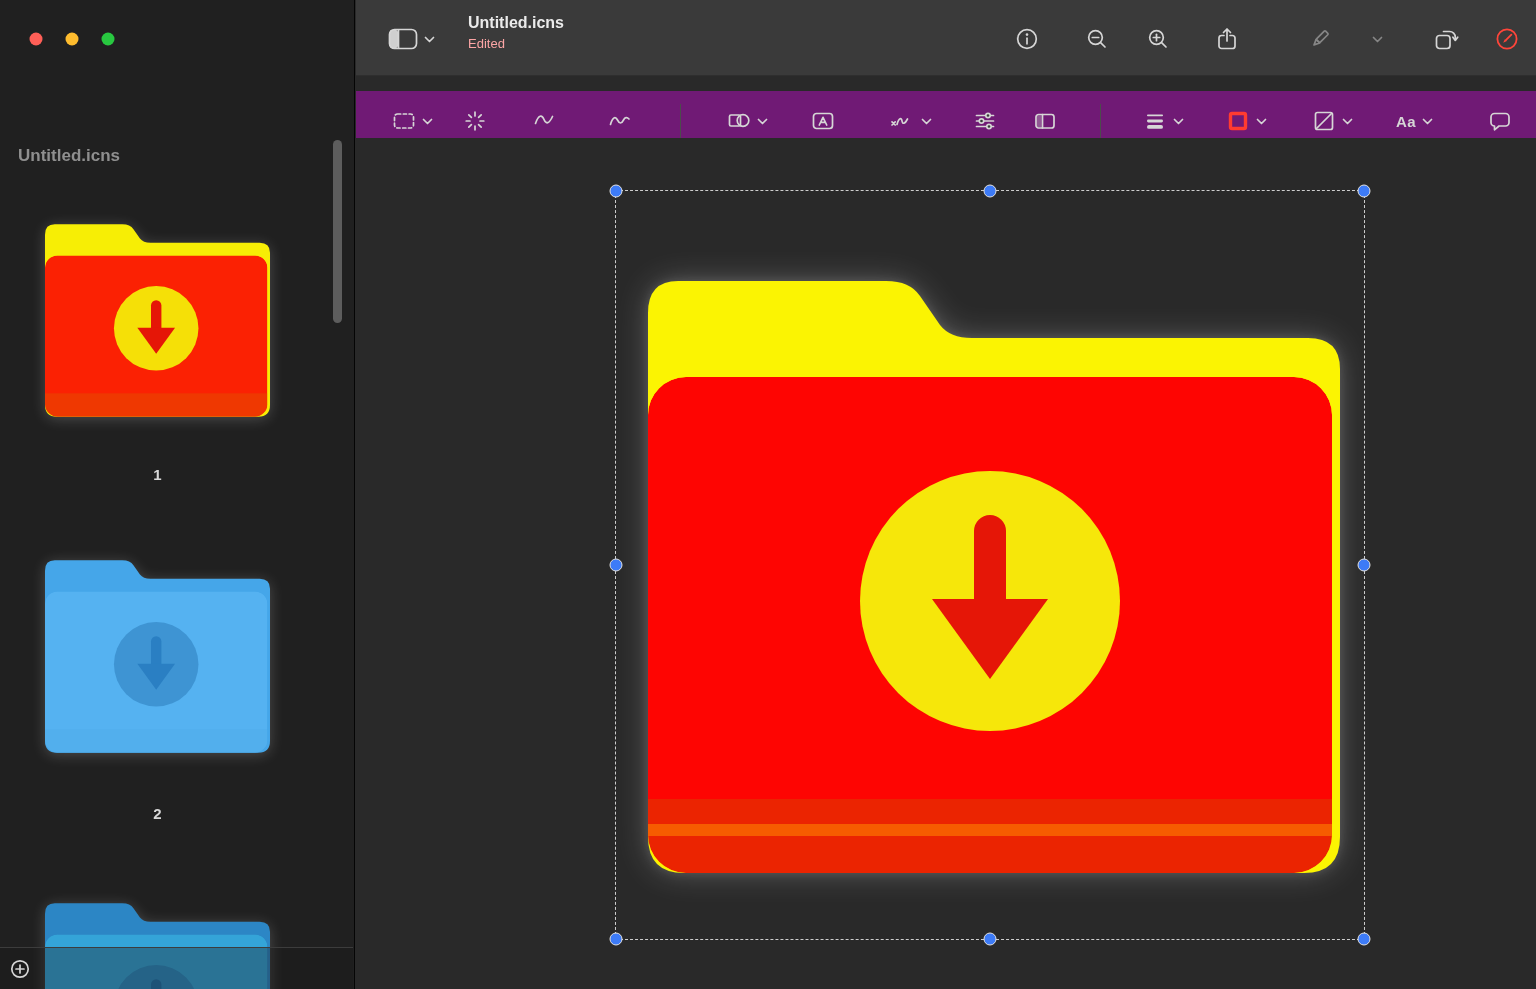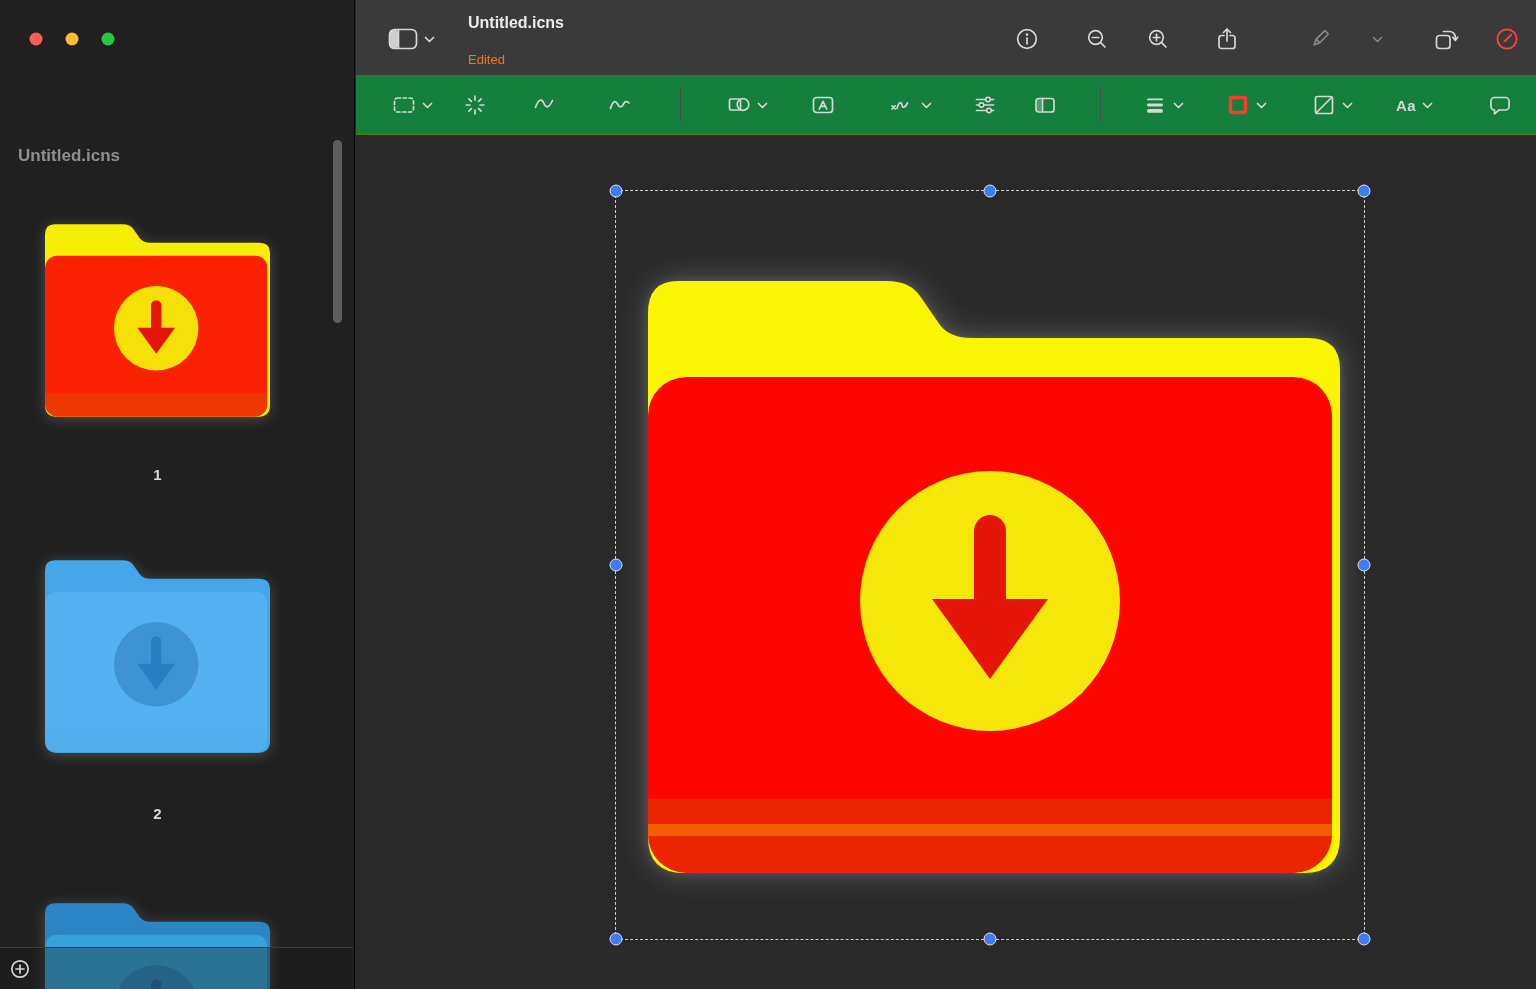--- a/index.html
+++ b/index.html
@@ -21,27 +21,27 @@
                  color:#d8d8d8; font-size:15px; font-weight:600; }
   .label1 { top:466px; } .label2 { top:805px; }
   .sb-footer { position:absolute; left:0; right:1px; bottom:0; height:42px;
                border-top:1px solid #3c3c3c; background:rgba(25,25,25,0.35);
                display:flex; align-items:center; padding-left:10px; }
 
   
   .main { position:absolute; left:356px; top:0; right:0; height:989px; }
   .titlebar { position:absolute; left:0; right:0; top:0; height:76px;
               background:#3a3a3a; border-bottom:1px solid #2e2e2e; }
-  .markupbar { position:absolute; left:0; right:0; top:75px; height:60px;
-               background:#15803d; border-bottom:1px solid #4d7c0f; }
+  .markupbar { position:absolute; left:0; right:0; top:91px; height:60px;
+               background:#701a75; border-bottom:1px solid #4d7c0f; }
   .canvas { position:absolute; left:0; right:0; top:138px; bottom:0; background:#292929; overflow:hidden; }
 
   .title-block { position:absolute; left:112px; top:14px; }
   .win-title { font-size:16px; font-weight:700; color:#ebebeb; }
-  .win-subtitle { font-size:13px; color:#f97316; margin-top:20px; }
+  .win-subtitle { font-size:13px; color:#fca5a5; margin-top:4px; }
 
   .tbtn { position:absolute; top:24px; width:30px; height:30px;
           display:flex; align-items:center; justify-content:center; }
   .tgroup { position:absolute; top:24px; height:30px; display:flex; align-items:center; gap:6px; }
 
   .mtool { position:absolute; top:0; height:60px; display:flex; align-items:center; gap:6px; }
   .vsep { position:absolute; top:13px; width:1px; height:34px; background:#4c4c4c; }
 
   .ic { stroke:#d6d6d6; fill:none; stroke-width:1.7; stroke-linecap:round; stroke-linejoin:round; }
   .ic-dim { stroke:#868686; }

